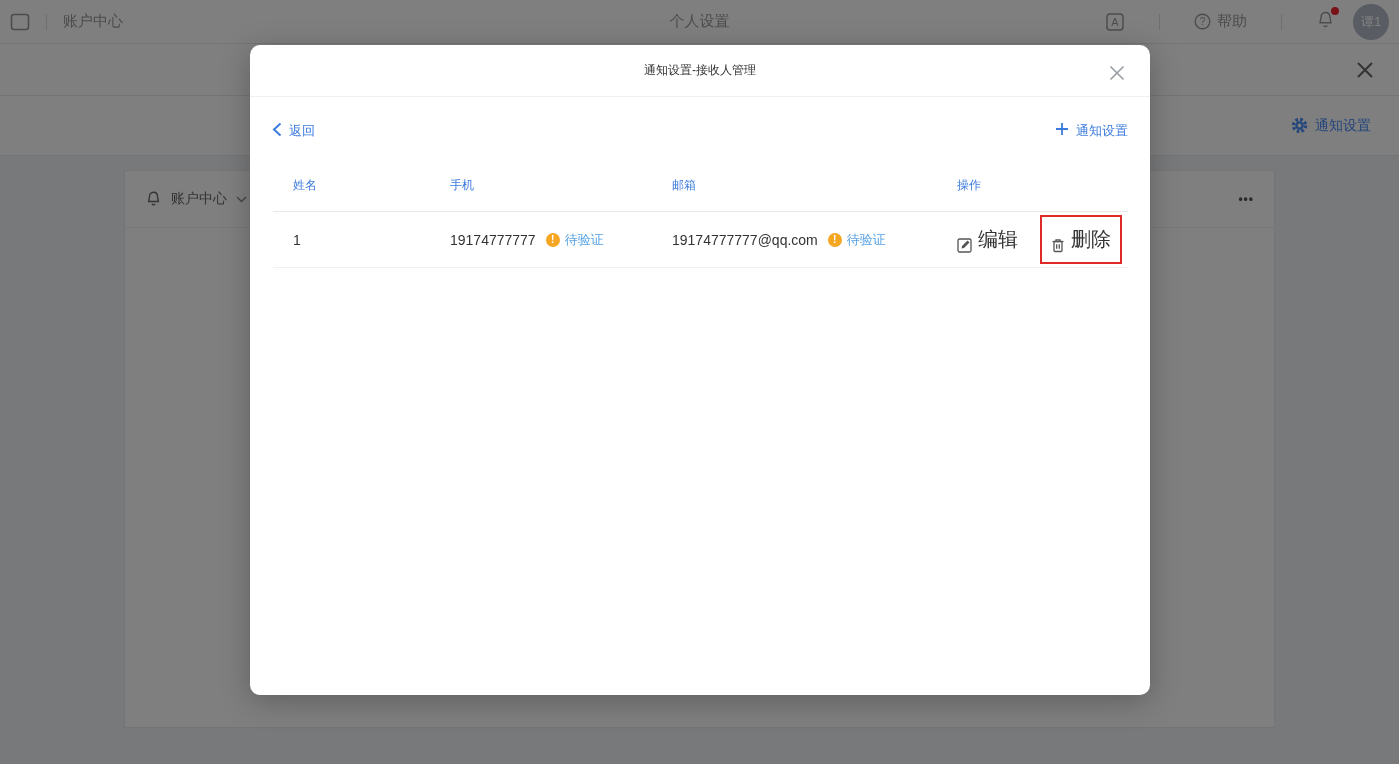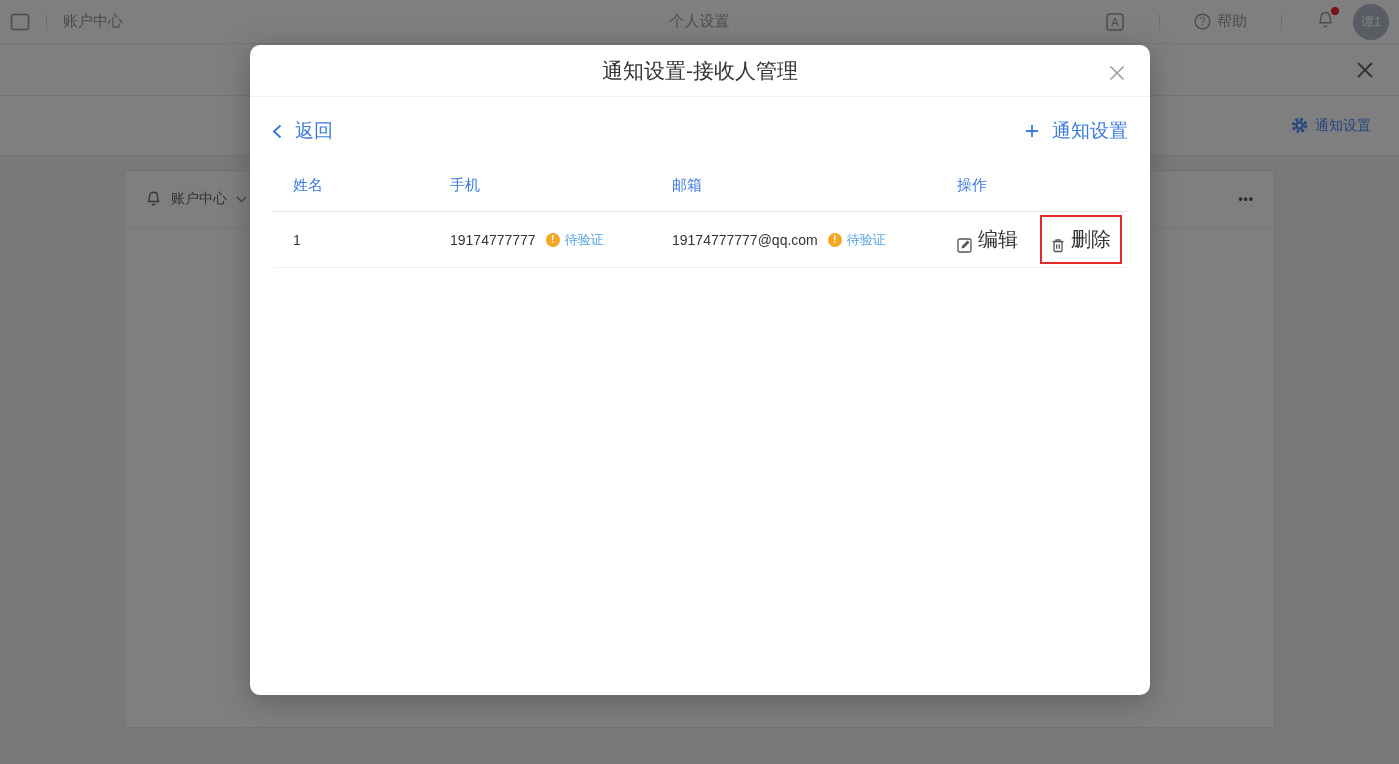--- a/index.html
+++ b/index.html
@@ -37,30 +37,30 @@
   .panel-head{height:57px;border-bottom:1px solid #f0f0f0;display:flex;align-items:center;padding:0 20px;}
   .unread{display:flex;align-items:center;gap:9px;color:#666;font-size:14px;font-weight:500;cursor:pointer;}
   .more{margin-left:auto;color:#555;font-size:12px;font-weight:bold;letter-spacing:1px;cursor:pointer;}
 
   
   .overlay{position:absolute;inset:0;background:rgba(0,0,0,0.5);z-index:10;}
   .modal{position:absolute;left:250px;top:45px;width:900px;height:650px;background:#fff;border-radius:10px;
     z-index:20;box-shadow:0 6px 30px rgba(0,0,0,.25);}
   .modal-head{position:relative;height:52px;border-bottom:1px solid #f0f0f0;
     display:flex;align-items:center;justify-content:center;}
-  .modal-title{font-size:21px;color:var(--dark-text);font-weight:500;}
+  .modal-title{font-size:12px;color:var(--dark-text);font-weight:500;}
   .modal-close{position:absolute;right:20px;top:15px;width:26px;height:26px;color:#9aa0a6;cursor:pointer;
     display:flex;align-items:center;justify-content:center;}
   .modal-toolbar{height:34px;margin:17px 22px 0 22px;display:flex;align-items:center;justify-content:space-between;}
-  .link{display:flex;align-items:center;gap:13px;color:var(--accent);font-size:19px;cursor:pointer;}
+  .link{display:flex;gap:7px;color:var(--accent);font-size:13px;cursor:pointer;}
 
   .tbl{margin:12px 22px 0 23px;}
   .tbl-row{display:grid;grid-template-columns:157px 222px 285px 1fr;align-items:center;}
   .tbl-header{height:52px;border-bottom:1px solid #e8e8e8;}
-  .tbl-header .cell{color:var(--accent);font-size:15px;}
+  .tbl-header .cell{color:var(--accent);font-size:12px;}
   .tbl-data{height:56px;border-bottom:1px solid #f0f0f0;}
   .cell{padding-left:20px;font-size:14px;color:var(--dark-text);display:flex;align-items:center;}
   .status{display:inline-flex;align-items:center;gap:5px;margin-left:10px;}
   .warn-ic{width:14px;height:14px;border-radius:50%;background:var(--warning);color:#fff;font-size:10px;
     font-weight:bold;display:inline-flex;align-items:center;justify-content:center;line-height:1;}
   .status-text{color:var(--status-blue);font-size:13px;}
   .op-btn{display:inline-flex;align-items:flex-end;gap:6px;color:var(--dark-text);font-size:20px;cursor:pointer;}
   .del-box{border:2px solid var(--highlight-red);padding:9px 9px;margin-left:22px;display:inline-flex;}
 </style>
 </head>

